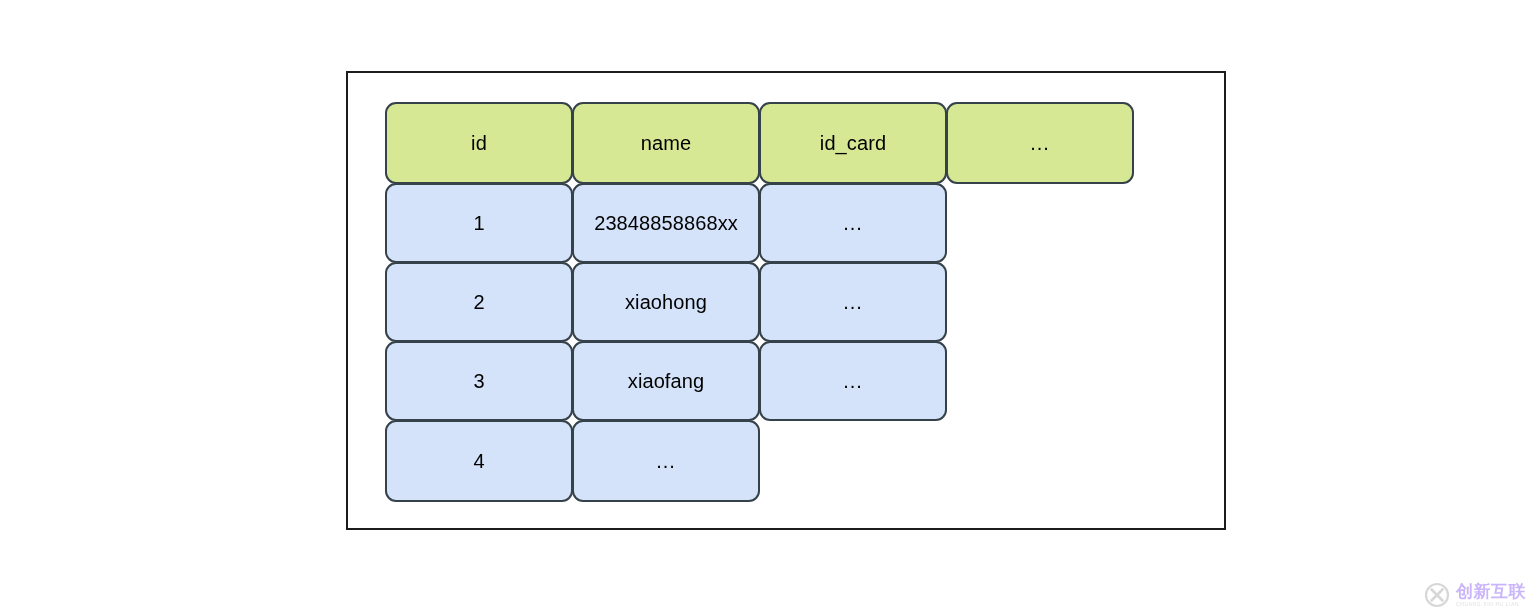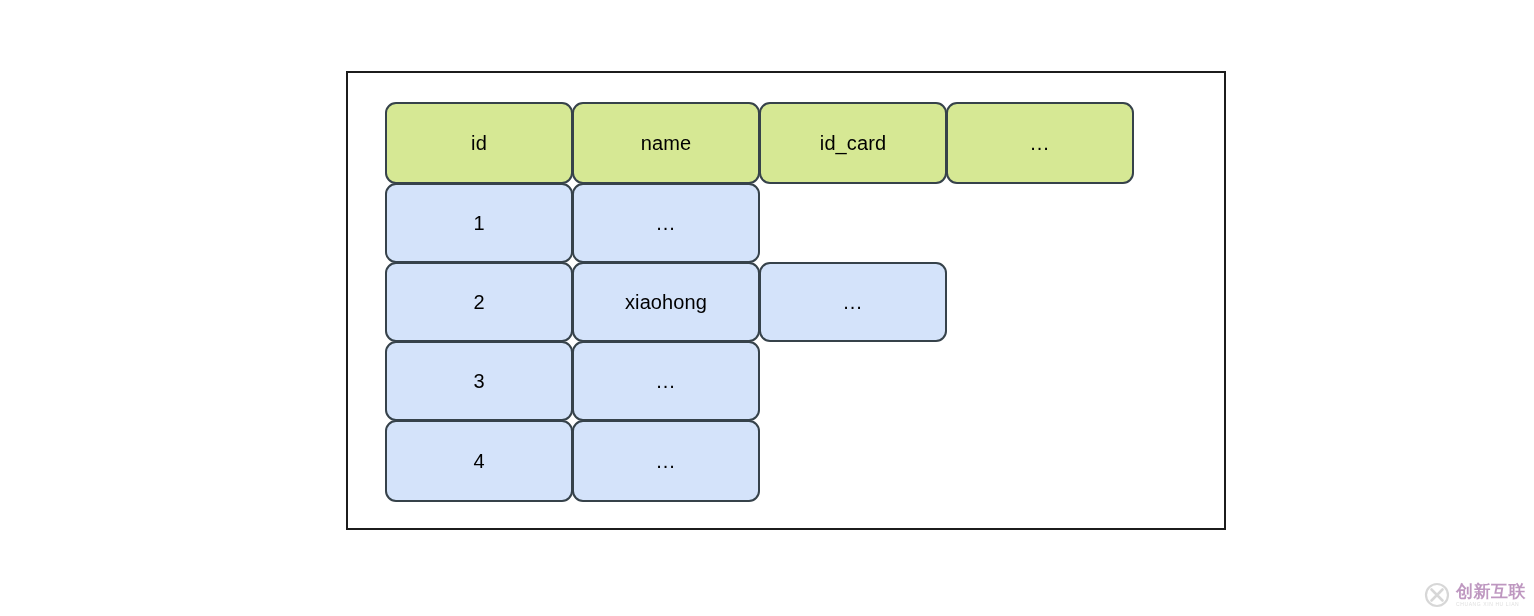--- a/index.html
+++ b/index.html
@@ -96,21 +96,21 @@
     flex: 0 0 26px;
   }
   #watermark .mark-text {
     display: flex;
     flex-direction: column;
     line-height: 1;
   }
   #watermark .mark-cn {
     font-size: 17px;
     font-weight: bold;
-    color: #701a75;
+    color: #8b5cf6;
     letter-spacing: 0.5px;
   }
   #watermark .mark-en {
     font-size: 5px;
     color: #b6b6b6;
     letter-spacing: 0.6px;
     margin-top: 2px;
   }
 </style>
 </head>
@@ -122,31 +122,33 @@
 
     <div class="grid-row header-row">
       <div class="cell header-cell">id</div>
       <div class="cell header-cell">name</div>
       <div class="cell header-cell">id_card</div>
       <div class="cell header-cell ellipsis">...</div>
     </div>
 
     <div class="grid-row data-row">
       <div class="cell">1</div>
+      <div class="cell">23848858868xx</div>
       <div class="cell ellipsis">...</div>
     </div>
 
     <div class="grid-row data-row">
       <div class="cell">2</div>
       <div class="cell">xiaohong</div>
       <div class="cell ellipsis">...</div>
     </div>
 
     <div class="grid-row data-row">
       <div class="cell">3</div>
+      <div class="cell">xiaofang</div>
       <div class="cell ellipsis">...</div>
     </div>
 
     <div class="grid-row data-row last-row">
       <div class="cell">4</div>
       <div class="cell ellipsis">...</div>
     </div>
 
   </div>
 </div>

